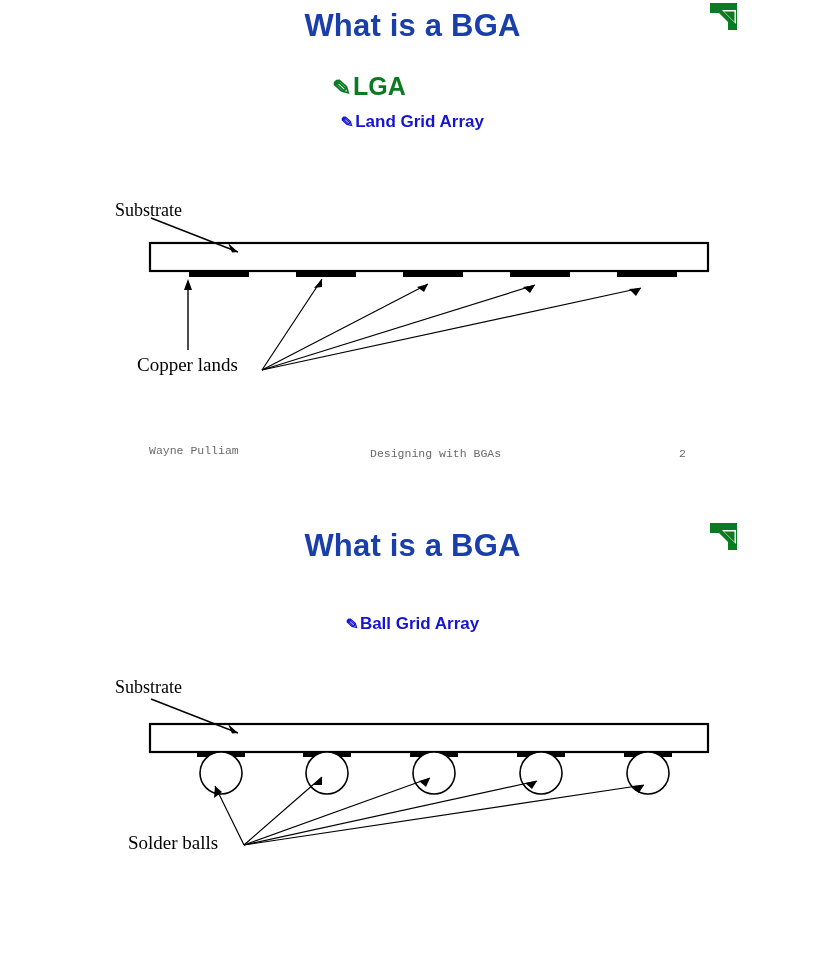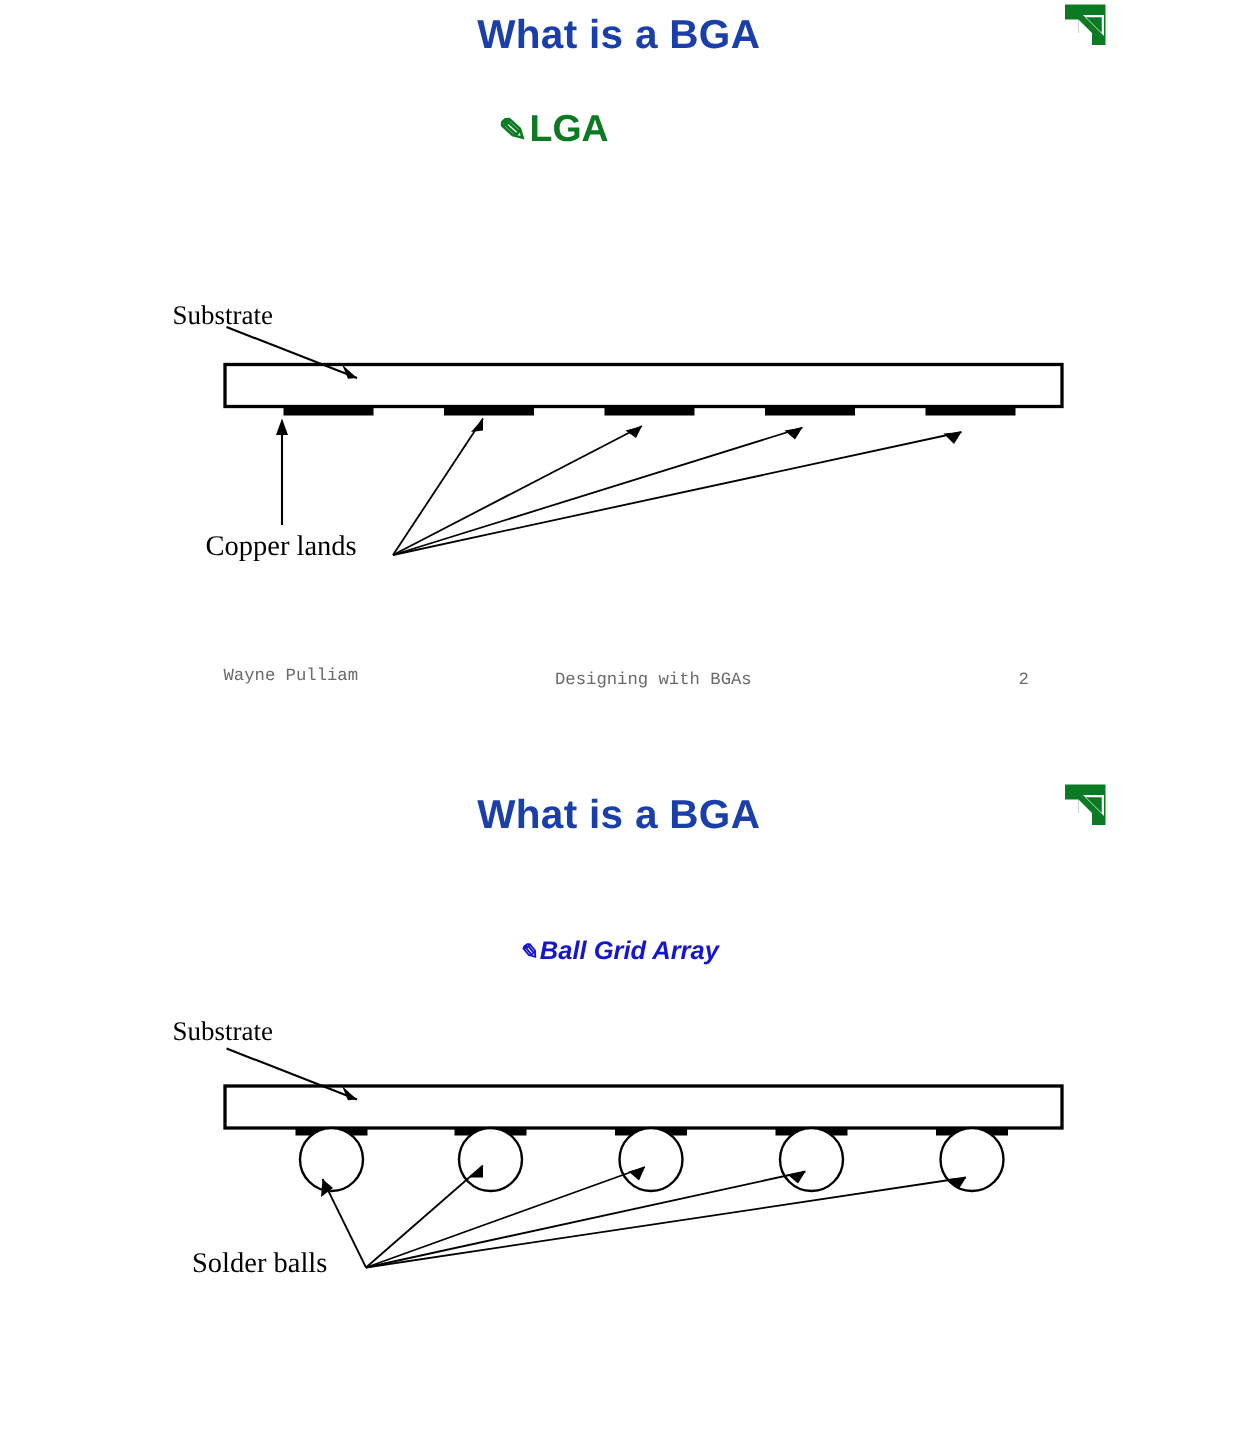--- a/index.html
+++ b/index.html
@@ -22,21 +22,21 @@
   #slide1 { top: 0; height: 500px; }
   #slide2 { top: 500px; height: 464px; }
 
   .slide-title {
     position: absolute;
     left: 0;
     width: 825px;
     text-align: center;
     font-family: "Liberation Sans", sans-serif;
     font-weight: bold;
-    font-size: 27px;
+    font-size: 31px;
     color: #1b3faa;
     letter-spacing: 0.2px;
   }
   .bullet1 {
     position: absolute;
     left: 0;
     width: 739px;
     text-align: center;
     font-family: "Liberation Sans", sans-serif;
     font-weight: bold;
@@ -106,20 +106,23 @@
       <path d="M18 11.5 L28.5 11.5 L28.5 22 Z" fill="#0c7a22"></path>
     </svg>
   </div>
 
   <div class="slide-title" style="top:8px;">What is a BGA</div>
 
   <div class="bullet1" style="top:72px;">
     <span class="pen-glyph">✎</span><span>LGA</span>
   </div>
 
+  <div class="bullet2" style="top:112px;">
+    <span class="pen-glyph">✎</span><span>Land Grid Array</span>
+  </div>
 
   <div class="diagram">
     <svg class="draw" width="825" height="420" viewBox="0 0 825 420" aria-hidden="true">
 
       <rect x="150" y="243" width="558" height="28" fill="#ffffff" stroke="#000000" stroke-width="2.2"></rect>
 
       <rect x="189" y="271" width="60" height="6" fill="#000000"></rect>
       <rect x="296" y="271" width="60" height="6" fill="#000000"></rect>
       <rect x="403" y="271" width="60" height="6" fill="#000000"></rect>
       <rect x="510" y="271" width="60" height="6" fill="#000000"></rect>
@@ -160,21 +163,21 @@
       <path d="M4 3 L31 3 L31 30 L22 30 L22 22 L13 22 L13 13 L4 13 Z" fill="#0c7a22"></path>
       <path d="M13 13 L22 22 L13 22 Z" fill="#ffffff"></path>
       <path d="M16 10 L30 10 L30 24 Z" fill="#ffffff"></path>
       <path d="M18 11.5 L28.5 11.5 L28.5 22 Z" fill="#0c7a22"></path>
     </svg>
   </div>
 
   <div class="slide-title" style="top:28px;">What is a BGA</div>
 
 
-  <div class="bullet2" style="top:124px;font-style:italic;">
+  <div class="bullet2" style="top:114px;">
     <span class="pen-glyph">✎</span><span>Ball Grid Array</span>
   </div>
 
   <div class="diagram">
     <svg class="draw" width="825" height="464" viewBox="0 0 825 464" aria-hidden="true">
 
       <rect x="150" y="224" width="558" height="28" fill="#ffffff" stroke="#000000" stroke-width="2.2"></rect>
 
       <rect x="197" y="252" width="48" height="5" fill="#000000"></rect>
       <rect x="303" y="252" width="48" height="5" fill="#000000"></rect>

